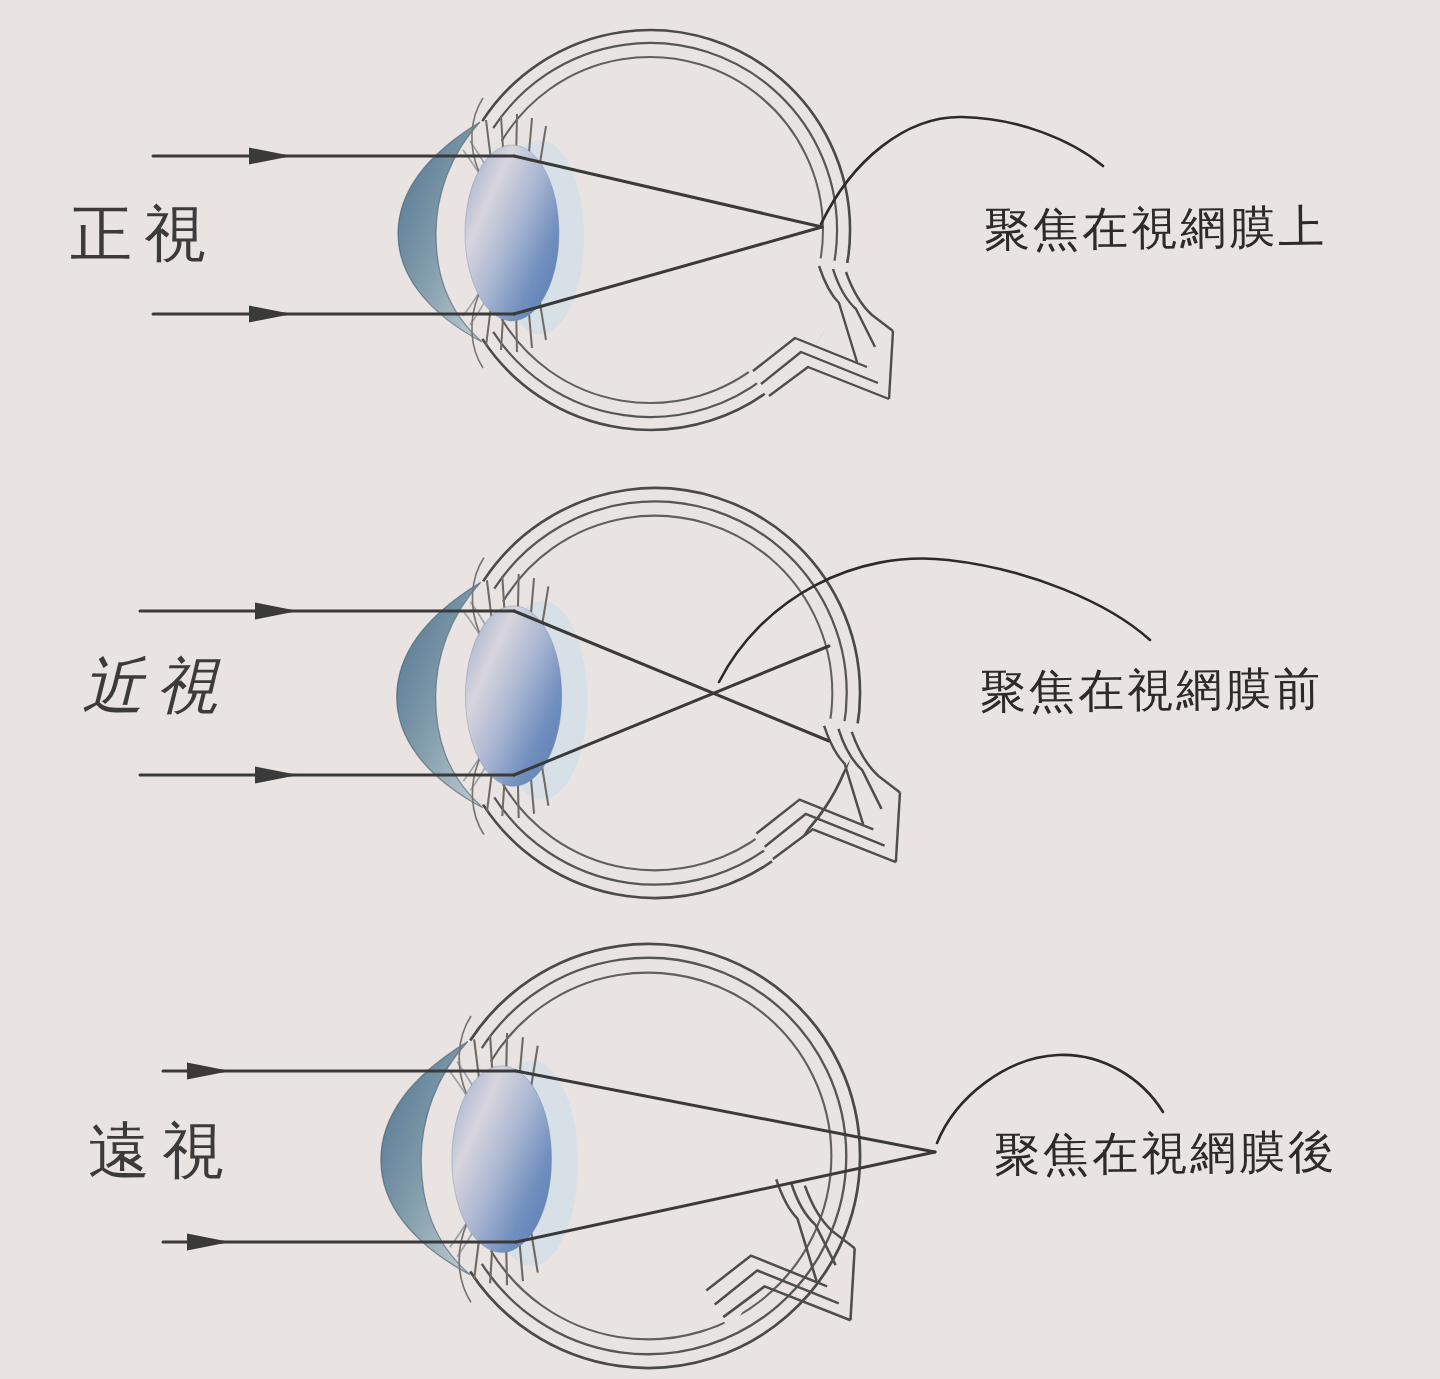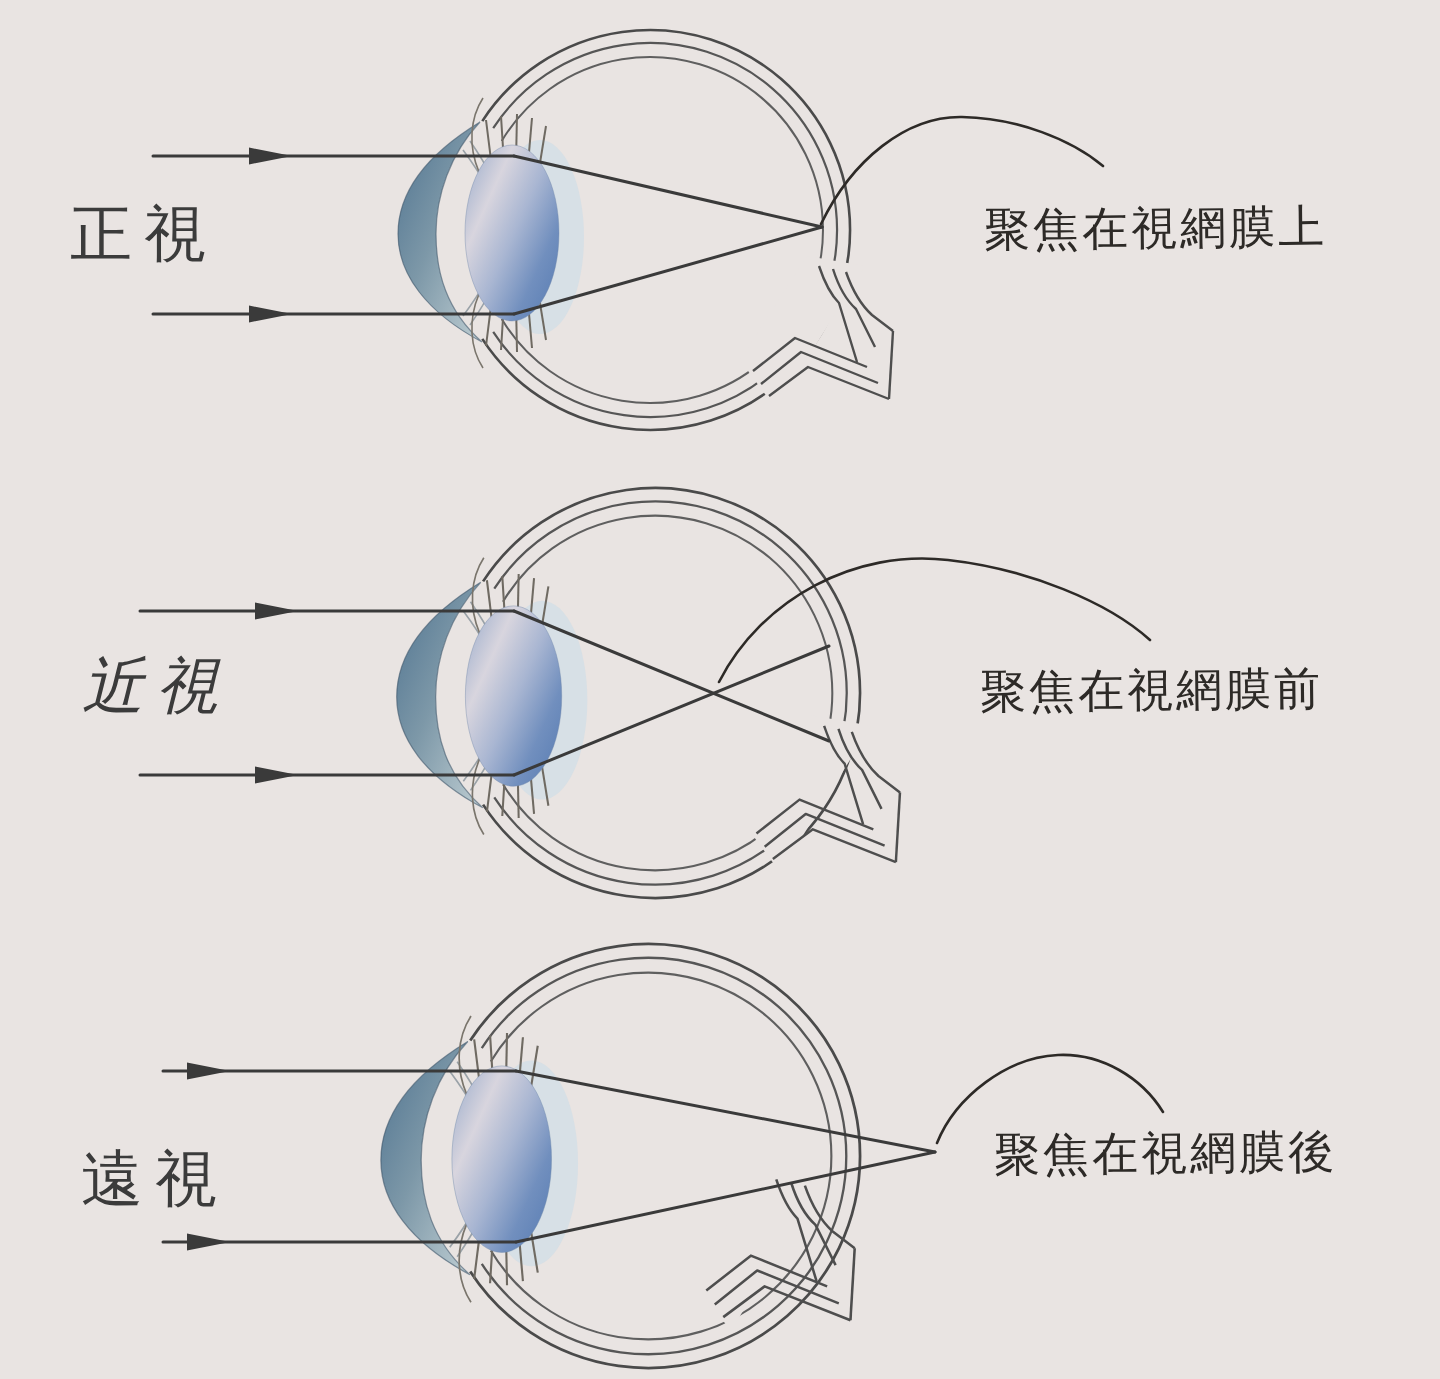--- a/index.html
+++ b/index.html
@@ -30,21 +30,21 @@
     color:var(--hand);
     font-size:46px;
     letter-spacing:3px;
     line-height:1.1;
     white-space:nowrap;
     font-family:"DejaVu Sans","Liberation Sans",sans-serif;
     transform:rotate(-0.6deg);
   }
   #label-0{left:70px;top:203px;}
   #label-1{left:82px;top:655px;font-style:italic;}
-  #label-2{left:81px;top:1120px;margin-top:28px;}
+  #label-2{left:88px;top:1120px;}
   #ann-0{left:984px;top:203px;}
   #ann-1{left:980px;top:665px;}
   #ann-2{left:994px;top:1128px;}
 </style>
 </head>
 <body>
 
 <div class="canvas">
   <svg id="fig" width="1440" height="1379" viewBox="0 0 1440 1379">
     <defs>

